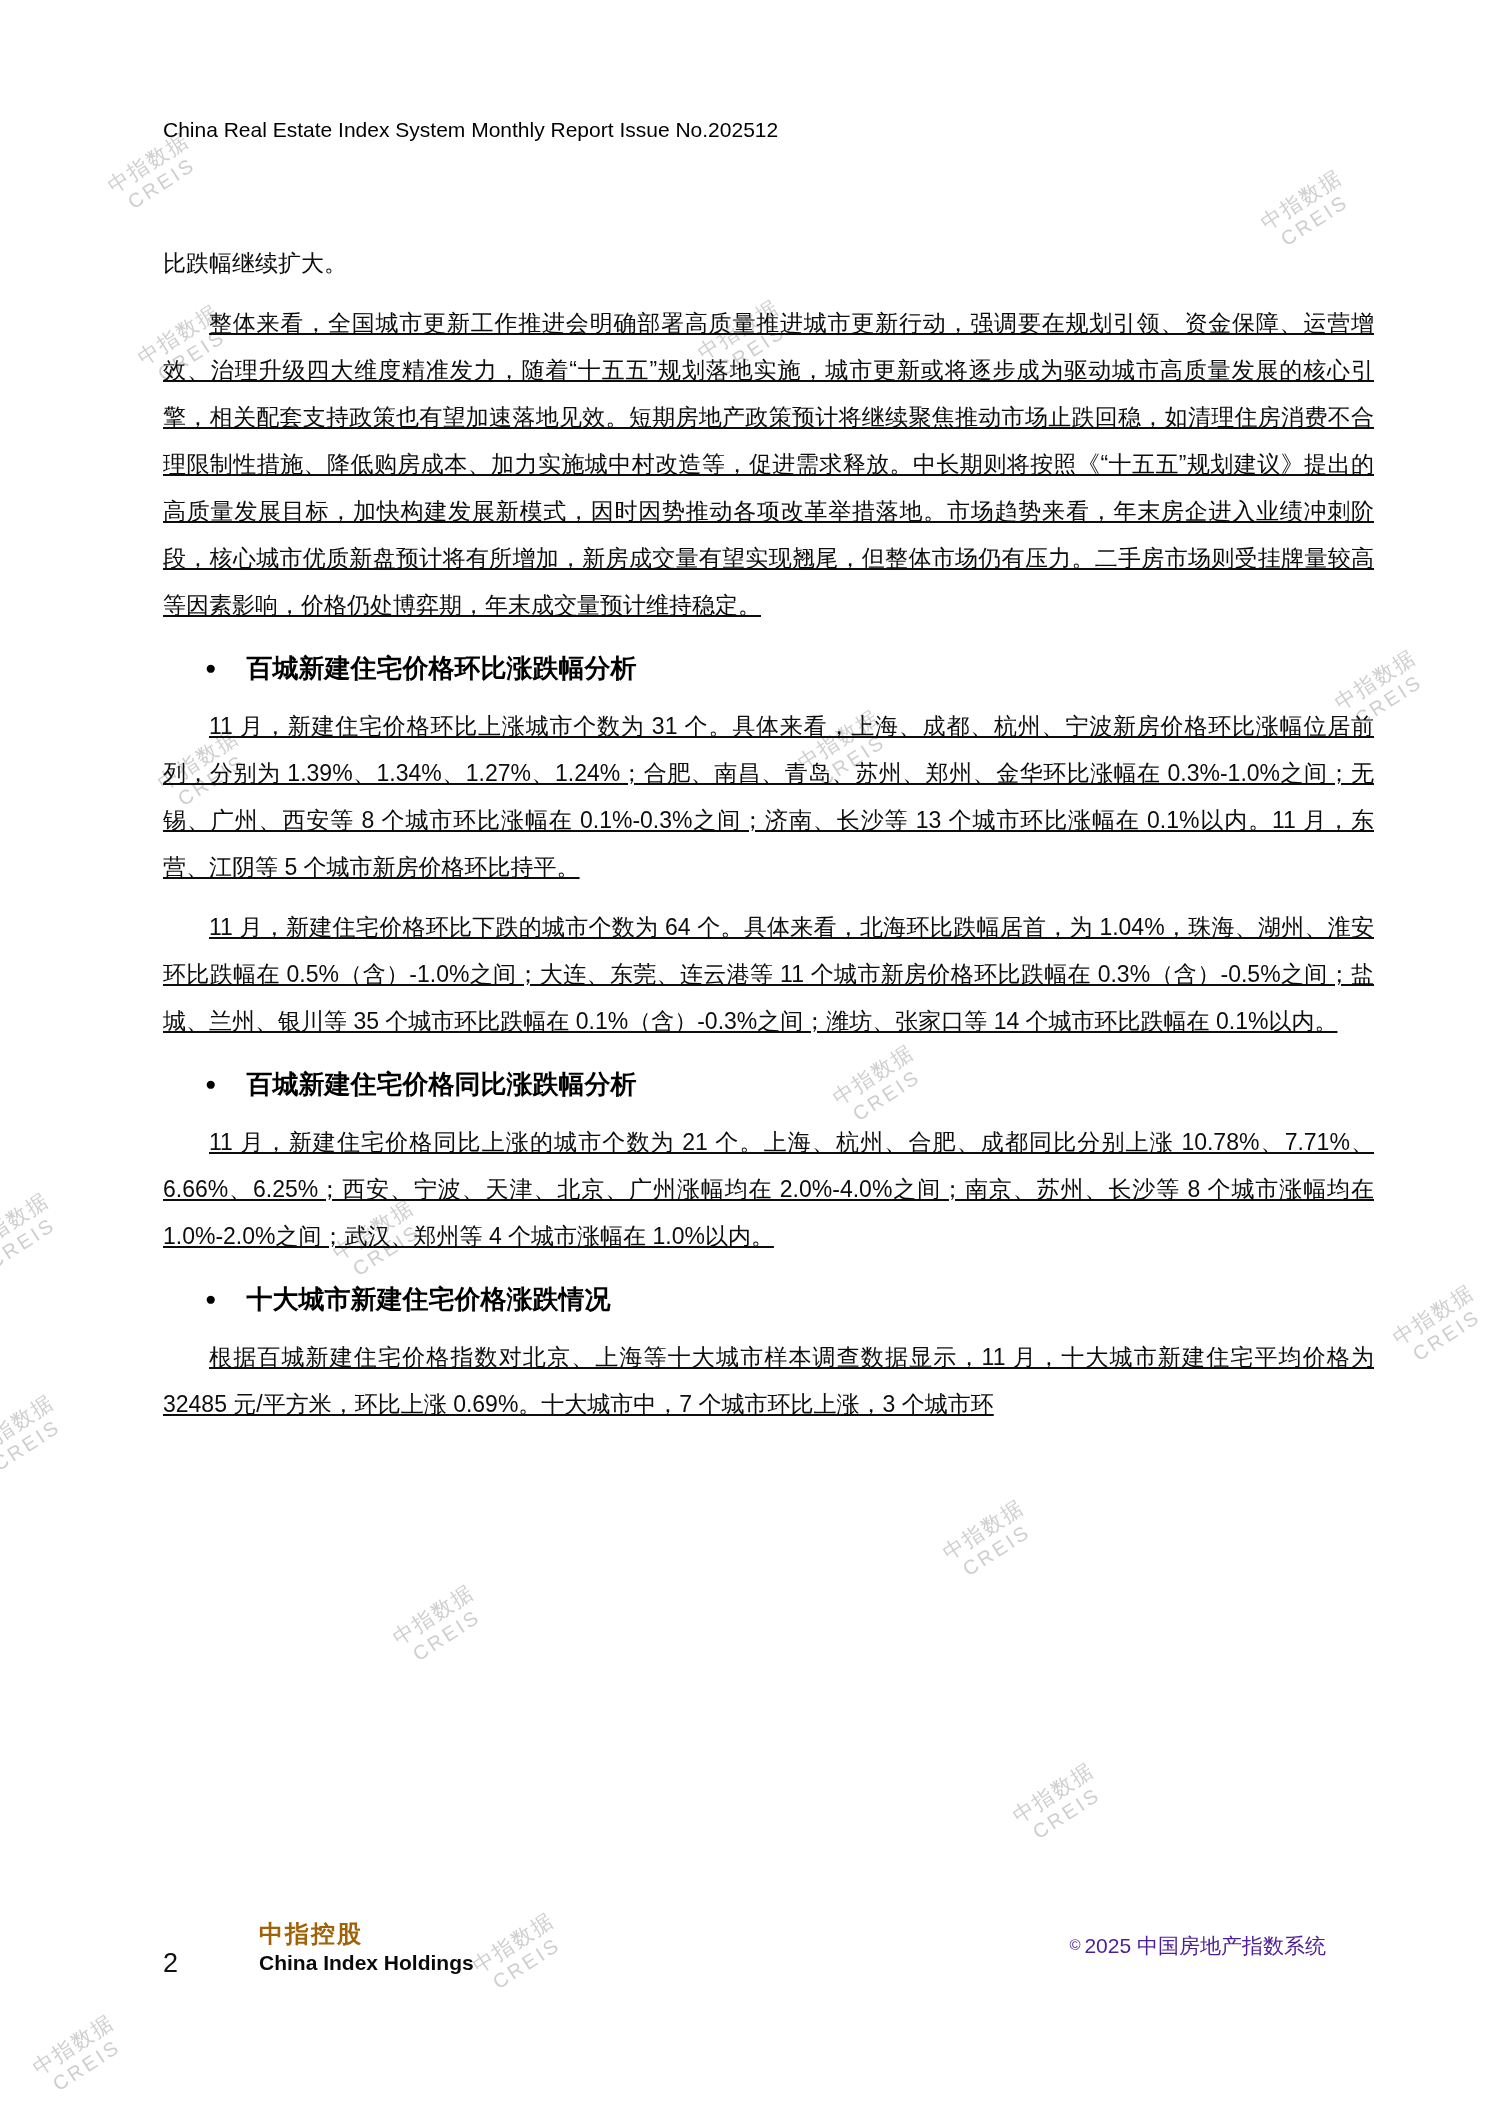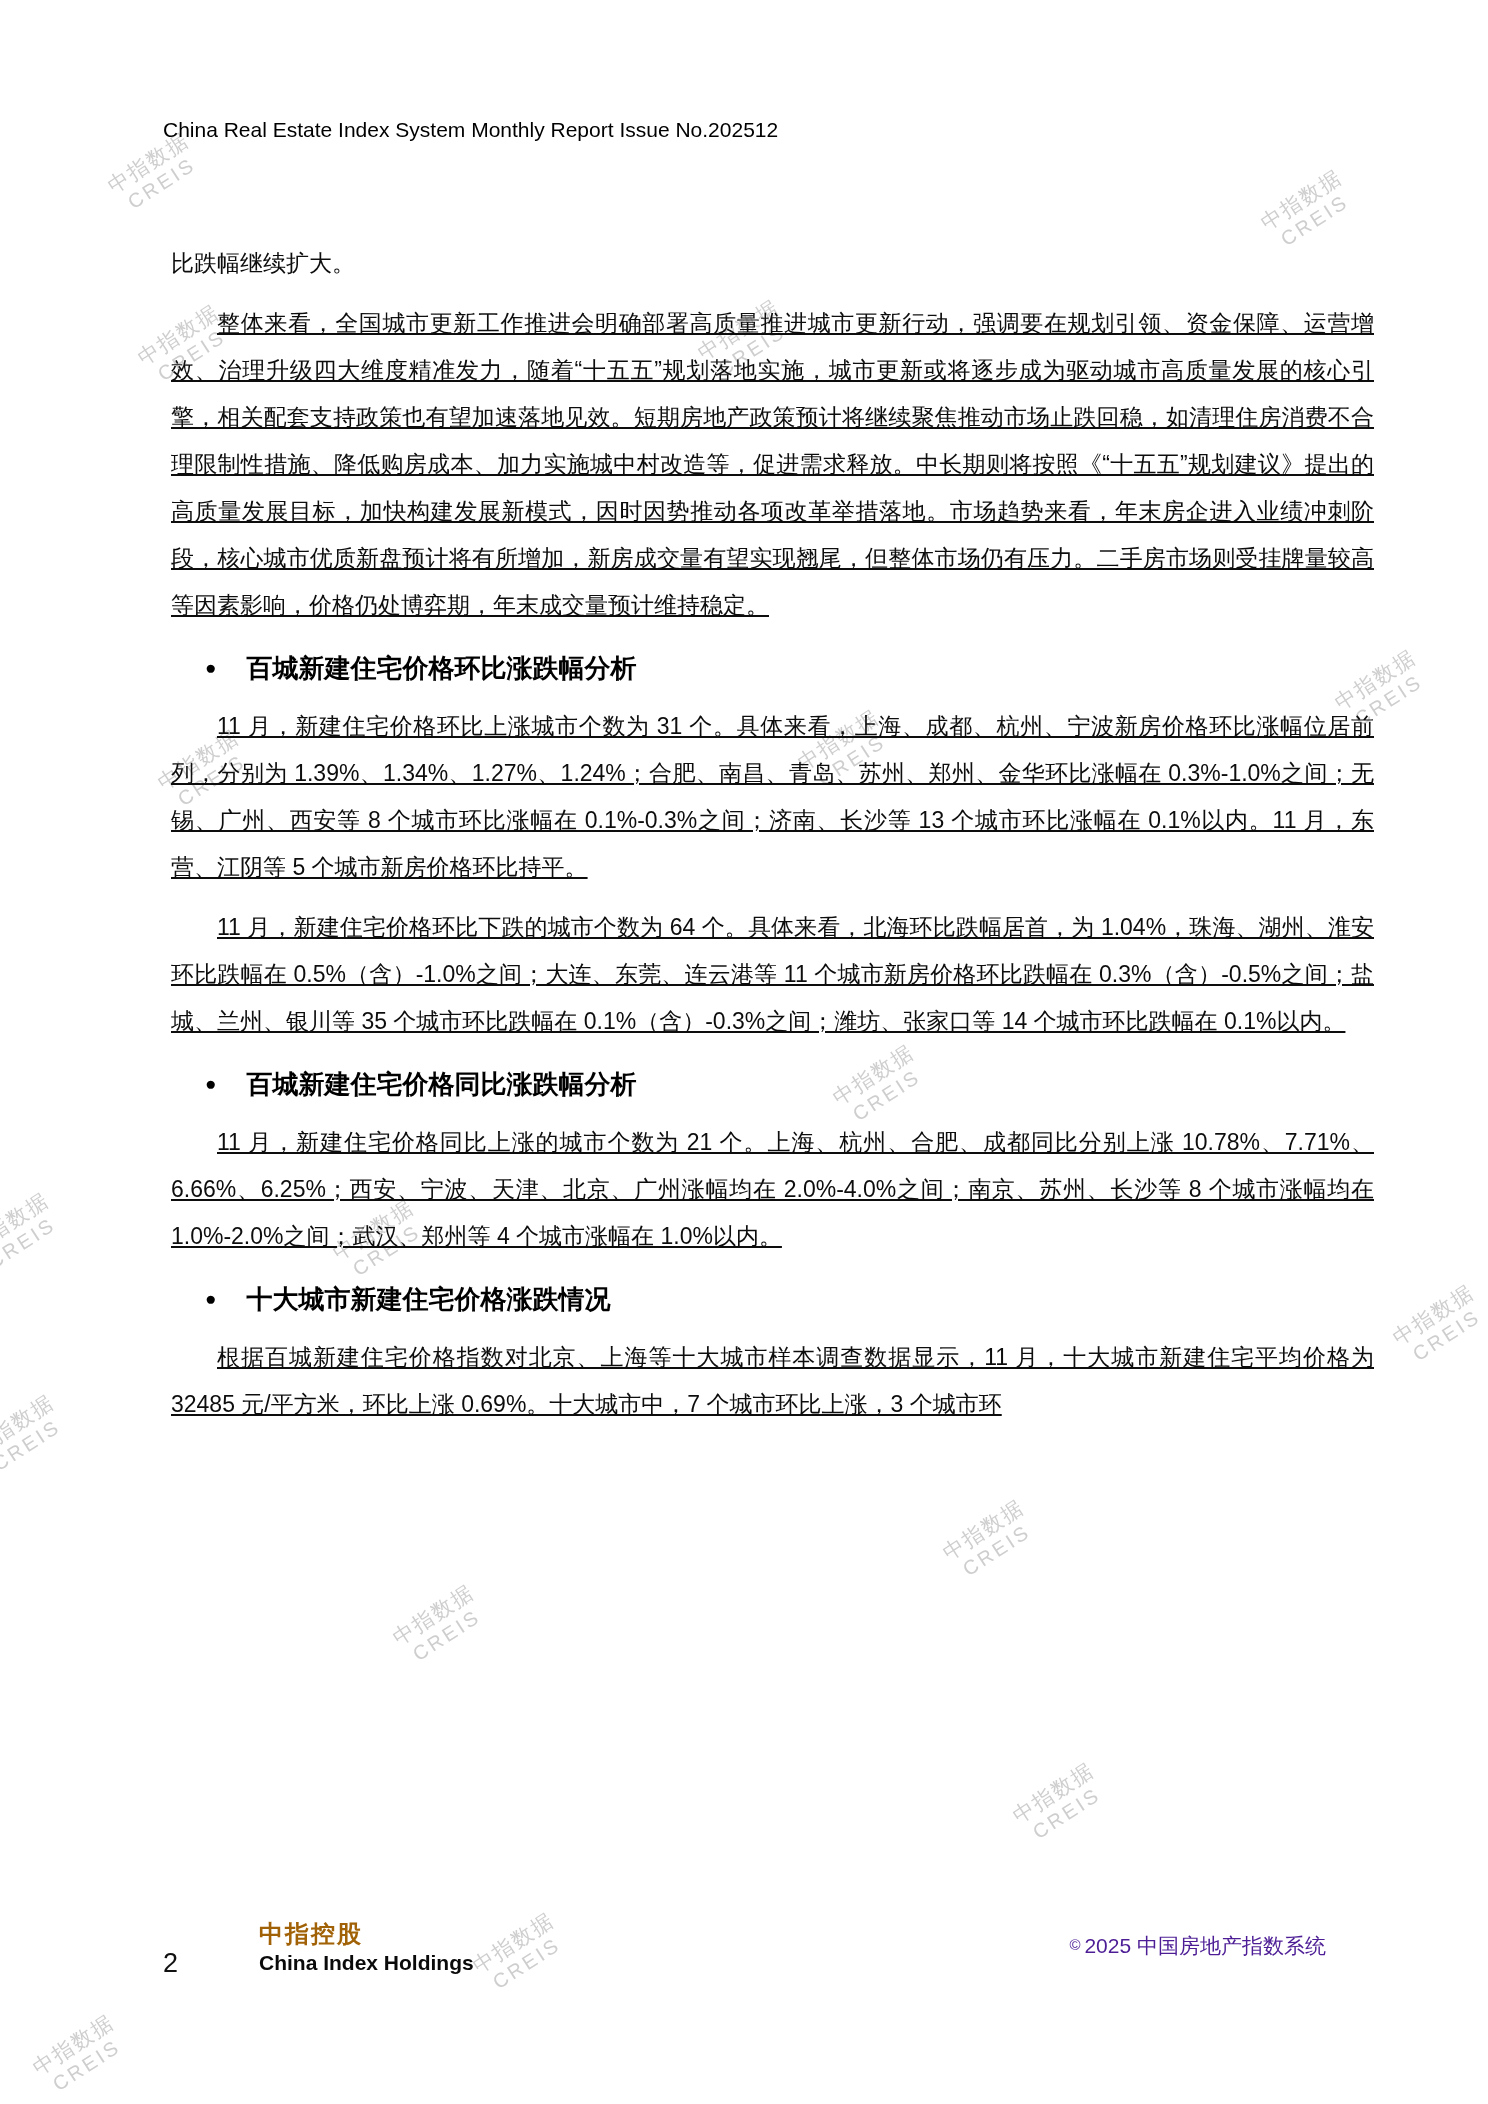--- a/index.html
+++ b/index.html
@@ -38,21 +38,21 @@
   .doc-header{
     font-size:21px;
     line-height:24px;
     color:#000;
     margin:0 0 98px 0;
   }
   .para{
     font-size:23px;
     line-height:47px;
     text-align:justify;
-    margin:0 0 13px 8px;
+    margin:0 0 13px 0;
     color:#0d0d0d;
   }
   .para.indent{text-indent:2em;text-decoration:underline;}
   .h1{
     font-size:31px;
     line-height:44px;
     font-weight:bold;
     color:#000;
     margin:14px 0 16px 0;
   }

